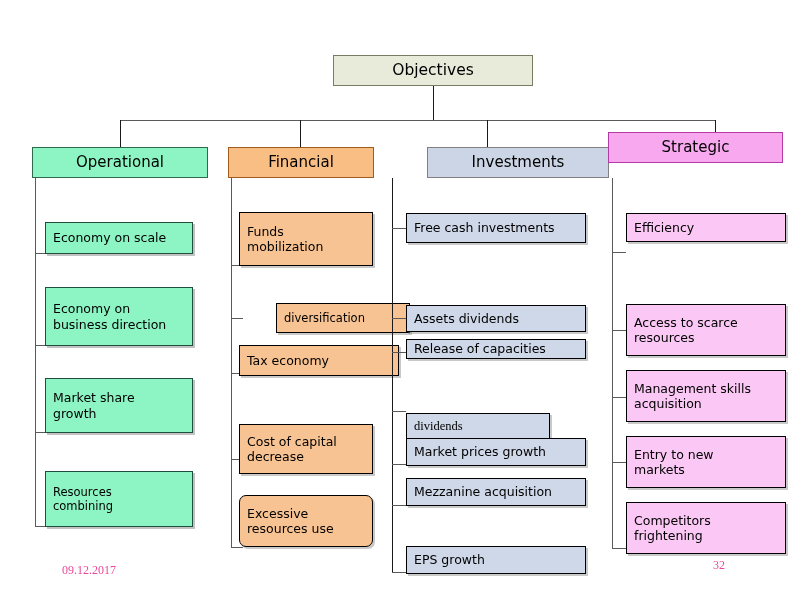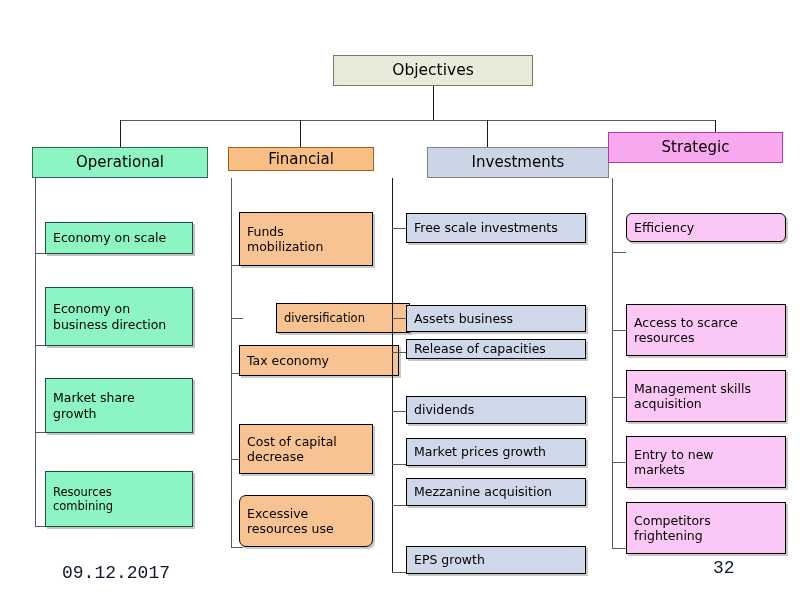--- a/index.html
+++ b/index.html
@@ -106,44 +106,44 @@
     width: 1px;
     background: #5A5A5A;
   }
   .ln-dark {
     background: #1A1A1A;
   }
 
   
   .footer-text {
     position: absolute;
-    color: #0f172a;
-    font-size: 18px;
-    font-family: Liberation Mono, monospace;
+    color: #ec4899;
+    font-size: 12px;
+    font-family: Liberation Serif, serif;
   }
   #date-label { left: 62px; top: 563px; }
   #page-number { left: 713px; top: 558px; }
 </style>
 </head>
 <body>
 
 <div id="slide">
 
   <div class="box center root-box" style="left:333px; top:55px; width:200px; height:31px;">Objectives</div>
 
   <div class="ln-v ln-dark" style="left:433px; top:86px; height:34px;"></div>
   <div class="ln-h" style="left:120px; top:120px; width:596px;"></div>
   <div class="ln-v ln-dark" style="left:120px; top:120px; height:27px;"></div>
   <div class="ln-v ln-dark" style="left:300px; top:120px; height:27px;"></div>
   <div class="ln-v ln-dark" style="left:487px; top:120px; height:27px;"></div>
   <div class="ln-v ln-dark" style="left:715px; top:120px; height:27px;"></div>
 
   <div class="box center hdr hdr-operational" style="left:32px; top:147px; width:176px; height:31px;">Operational</div>
 
-  <div class="box center hdr hdr-financial" style="left:228px; top:147px; width:146px; height:24px;">Financial</div>
+  <div class="box center hdr hdr-financial" style="left:228px; top:147px; width:146px; height:31px;">Financial</div>
 
   <div class="box center hdr hdr-investments" style="left:399px; top:147px; width:182px; height:31px;">Investments</div>
 
   <div class="box center hdr hdr-strategic" style="left:608px; top:132px; width:175px; height:31px;">Strategic</div>
 
   <div class="ln-v" style="left:35px; top:178px; height:348px;"></div>
   <div class="ln-h" style="left:35px; top:253px; width:12px;"></div>
   <div class="ln-h" style="left:35px; top:345px; width:12px;"></div>
   <div class="ln-h" style="left:35px; top:432px; width:12px;"></div>
   <div class="ln-h" style="left:35px; top:526px; width:12px;"></div>
@@ -174,36 +174,36 @@
 
   <div class="ln-v ln-dark" style="left:392px; top:178px; height:394px;"></div>
   <div class="ln-h" style="left:392px; top:228px; width:14px;"></div>
   <div class="ln-h" style="left:392px; top:318px; width:14px;"></div>
   <div class="ln-h" style="left:392px; top:352px; width:14px;"></div>
   <div class="ln-h" style="left:392px; top:411px; width:14px;"></div>
   <div class="ln-h" style="left:392px; top:464px; width:14px;"></div>
   <div class="ln-h" style="left:392px; top:505px; width:14px;"></div>
   <div class="ln-h" style="left:392px; top:572px; width:14px;"></div>
 
-  <div class="box item item-inv" style="left:406px; top:213px; width:180px; height:30px;">Free scale investments</div>
-  <div class="box item item-inv" style="left:406px; top:305px; width:180px; height:27px;">Assets business</div>
+  <div class="box item item-inv" style="left:406px; top:213px; width:180px; height:30px;">Free cash investments</div>
+  <div class="box item item-inv" style="left:406px; top:305px; width:180px; height:27px;">Assets dividends</div>
   <div class="box item item-inv" style="left:406px; top:339px; width:180px; height:20px;">Release of capacities</div>
-  <div class="box item item-inv" style="left:406px; top:396px; width:180px; height:28px;">dividends</div>
+  <div class="box item item-inv" style="left:406px; top:413px; width:144px; height:28px;font-family:Liberation Serif, serif;">dividends</div>
   <div class="box item item-inv" style="left:406px; top:438px; width:180px; height:28px;">Market prices growth</div>
   <div class="box item item-inv" style="left:406px; top:478px; width:180px; height:28px;">Mezzanine acquisition</div>
   <div class="box item item-inv" style="left:406px; top:546px; width:180px; height:28px;">EPS growth</div>
 
   <div class="ln-v" style="left:612px; top:178px; height:370px;"></div>
   <div class="ln-h" style="left:612px; top:252px; width:14px;"></div>
   <div class="ln-h" style="left:612px; top:330px; width:14px;"></div>
   <div class="ln-h" style="left:612px; top:397px; width:14px;"></div>
   <div class="ln-h" style="left:612px; top:462px; width:14px;"></div>
   <div class="ln-h" style="left:612px; top:548px; width:14px;"></div>
 
-  <div class="box item item-str" style="left:626px; top:213px; width:160px; height:29px;border-radius:6px;">Efficiency</div>
+  <div class="box item item-str" style="left:626px; top:213px; width:160px; height:29px;">Efficiency</div>
   <div class="box item item-str" style="left:626px; top:304px; width:160px; height:52px;">Access to scarce
 resources</div>
   <div class="box item item-str" style="left:626px; top:370px; width:160px; height:52px;">Management skills
 acquisition</div>
   <div class="box item item-str" style="left:626px; top:436px; width:160px; height:52px;">Entry to new
 markets</div>
   <div class="box item item-str" style="left:626px; top:502px; width:160px; height:52px;">Competitors
 frightening</div>
 
   <div id="date-label" class="footer-text">09.12.2017</div>

